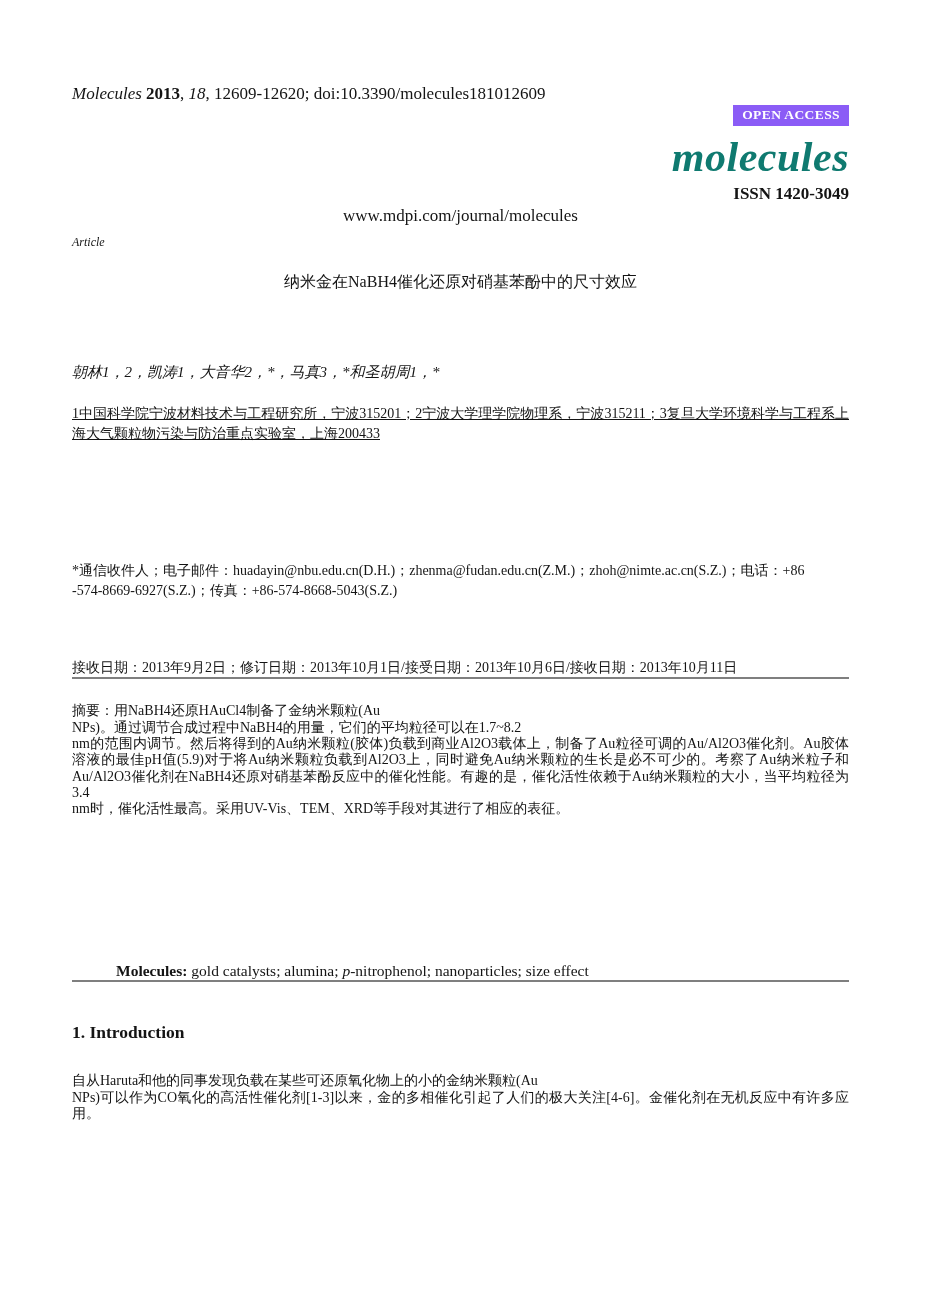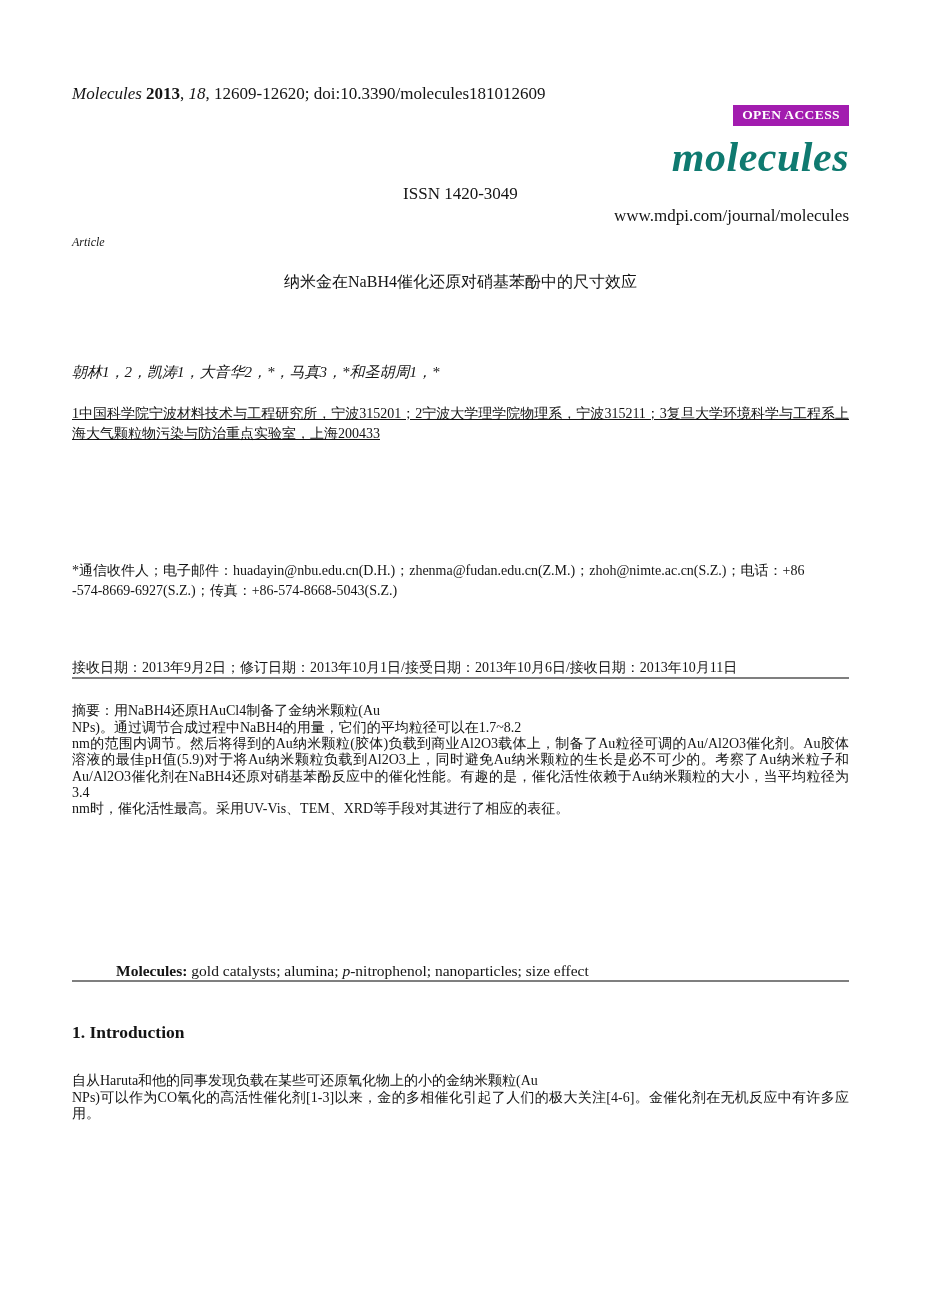--- a/index.html
+++ b/index.html
@@ -25,22 +25,22 @@
     padding: 2px 9px 3px 9px;
   }
   .logo-row { margin-top: 10px; }
   .logo {
     font-size: 42px;
     font-weight: bold;
     font-style: italic;
     line-height: 1;
     letter-spacing: 0.5px;
   }
-  .issn-row { margin-top: 6px; font-size: 17px; font-weight: normal; text-align: center; }
-  .url-row { margin-top: 2px; font-size: 17px; }
+  .issn-row { margin-top: 6px; font-size: 17px; font-weight: bold; }
+  .url-row { margin-top: 2px; font-size: 17px; text-align: center; }
   .article-label { margin-top: 9px; font-size: 12px; font-style: italic; }
   .title { margin-top: 22px; font-size: 16px; text-align: center; }
   .authors { margin-top: 70px; font-size: 15px; font-style: italic; }
   .affil { margin-top: 22px; font-size: 14px; line-height: 1.45; text-align: justify; text-decoration: underline; }
   .contact { margin-top: 116px; font-size: 14px; line-height: 1.45; text-align: justify; white-space: pre-wrap; }
   .dates { margin-top: 58px; font-size: 14px; }
   hr.rule { border: none; border-top: 2px solid #7f7f7f; margin: 0; }
   .rule1 { margin-top: 54px; }
   .abstract {
     margin-top: 24px; 
@@ -54,21 +54,21 @@
     margin-top: 30px; font-size: 14px; line-height: 1.2;
     text-align: justify; white-space: pre-wrap;
   }
 </style>
 </head>
 <body>
 
 <div class="cite"><span class="it">Molecules</span><span> </span><span class="bd">2013</span><span>, </span><span class="it">18</span><span>, 12609-12620; doi:10.3390/molecules181012609</span></div>
 
 <div class="right badge-row">
-  <span class="badge" style="background: #a21caf;">OPEN ACCESS</span>
+  <span class="badge" style="background: #8b5cf6;">OPEN ACCESS</span>
 </div>
 
 <div class="right logo-row">
   <span class="logo" style="color: rgb(15, 122, 112);">molecules</span>
 </div>
 
 <div class="right issn-row">ISSN 1420-3049</div>
 
 <div class="right url-row">www.mdpi.com/journal/molecules</div>
 

